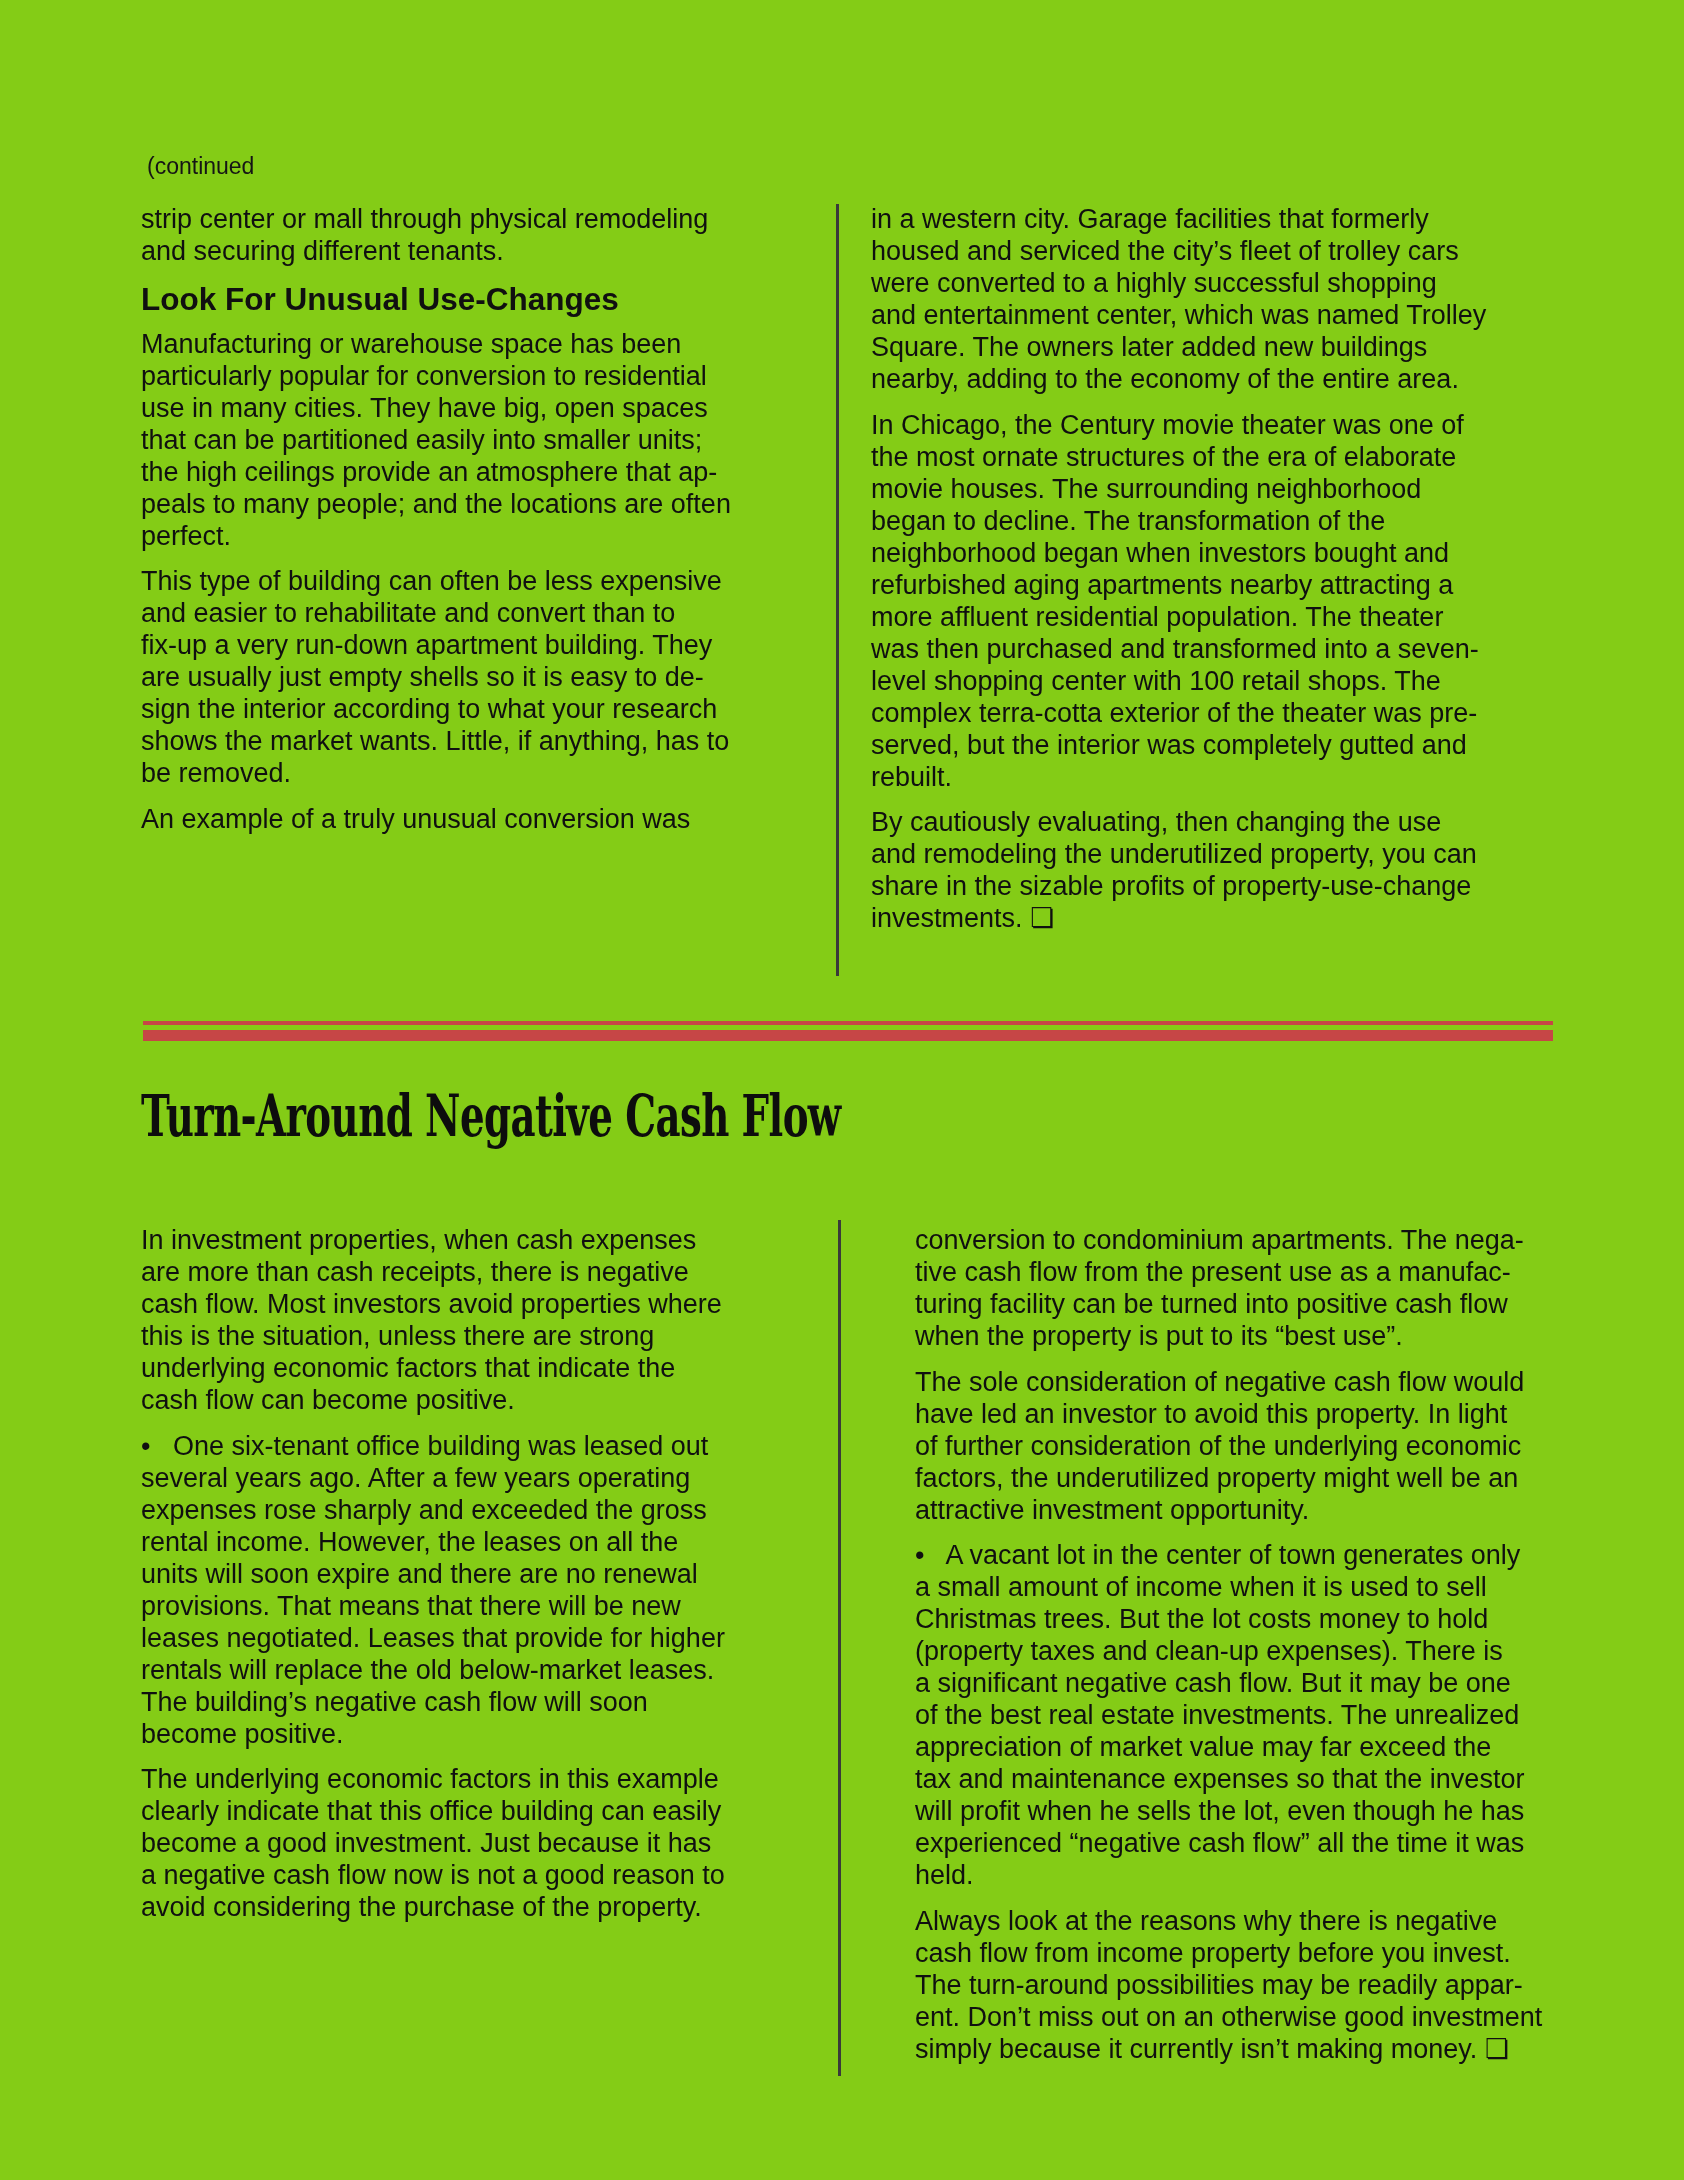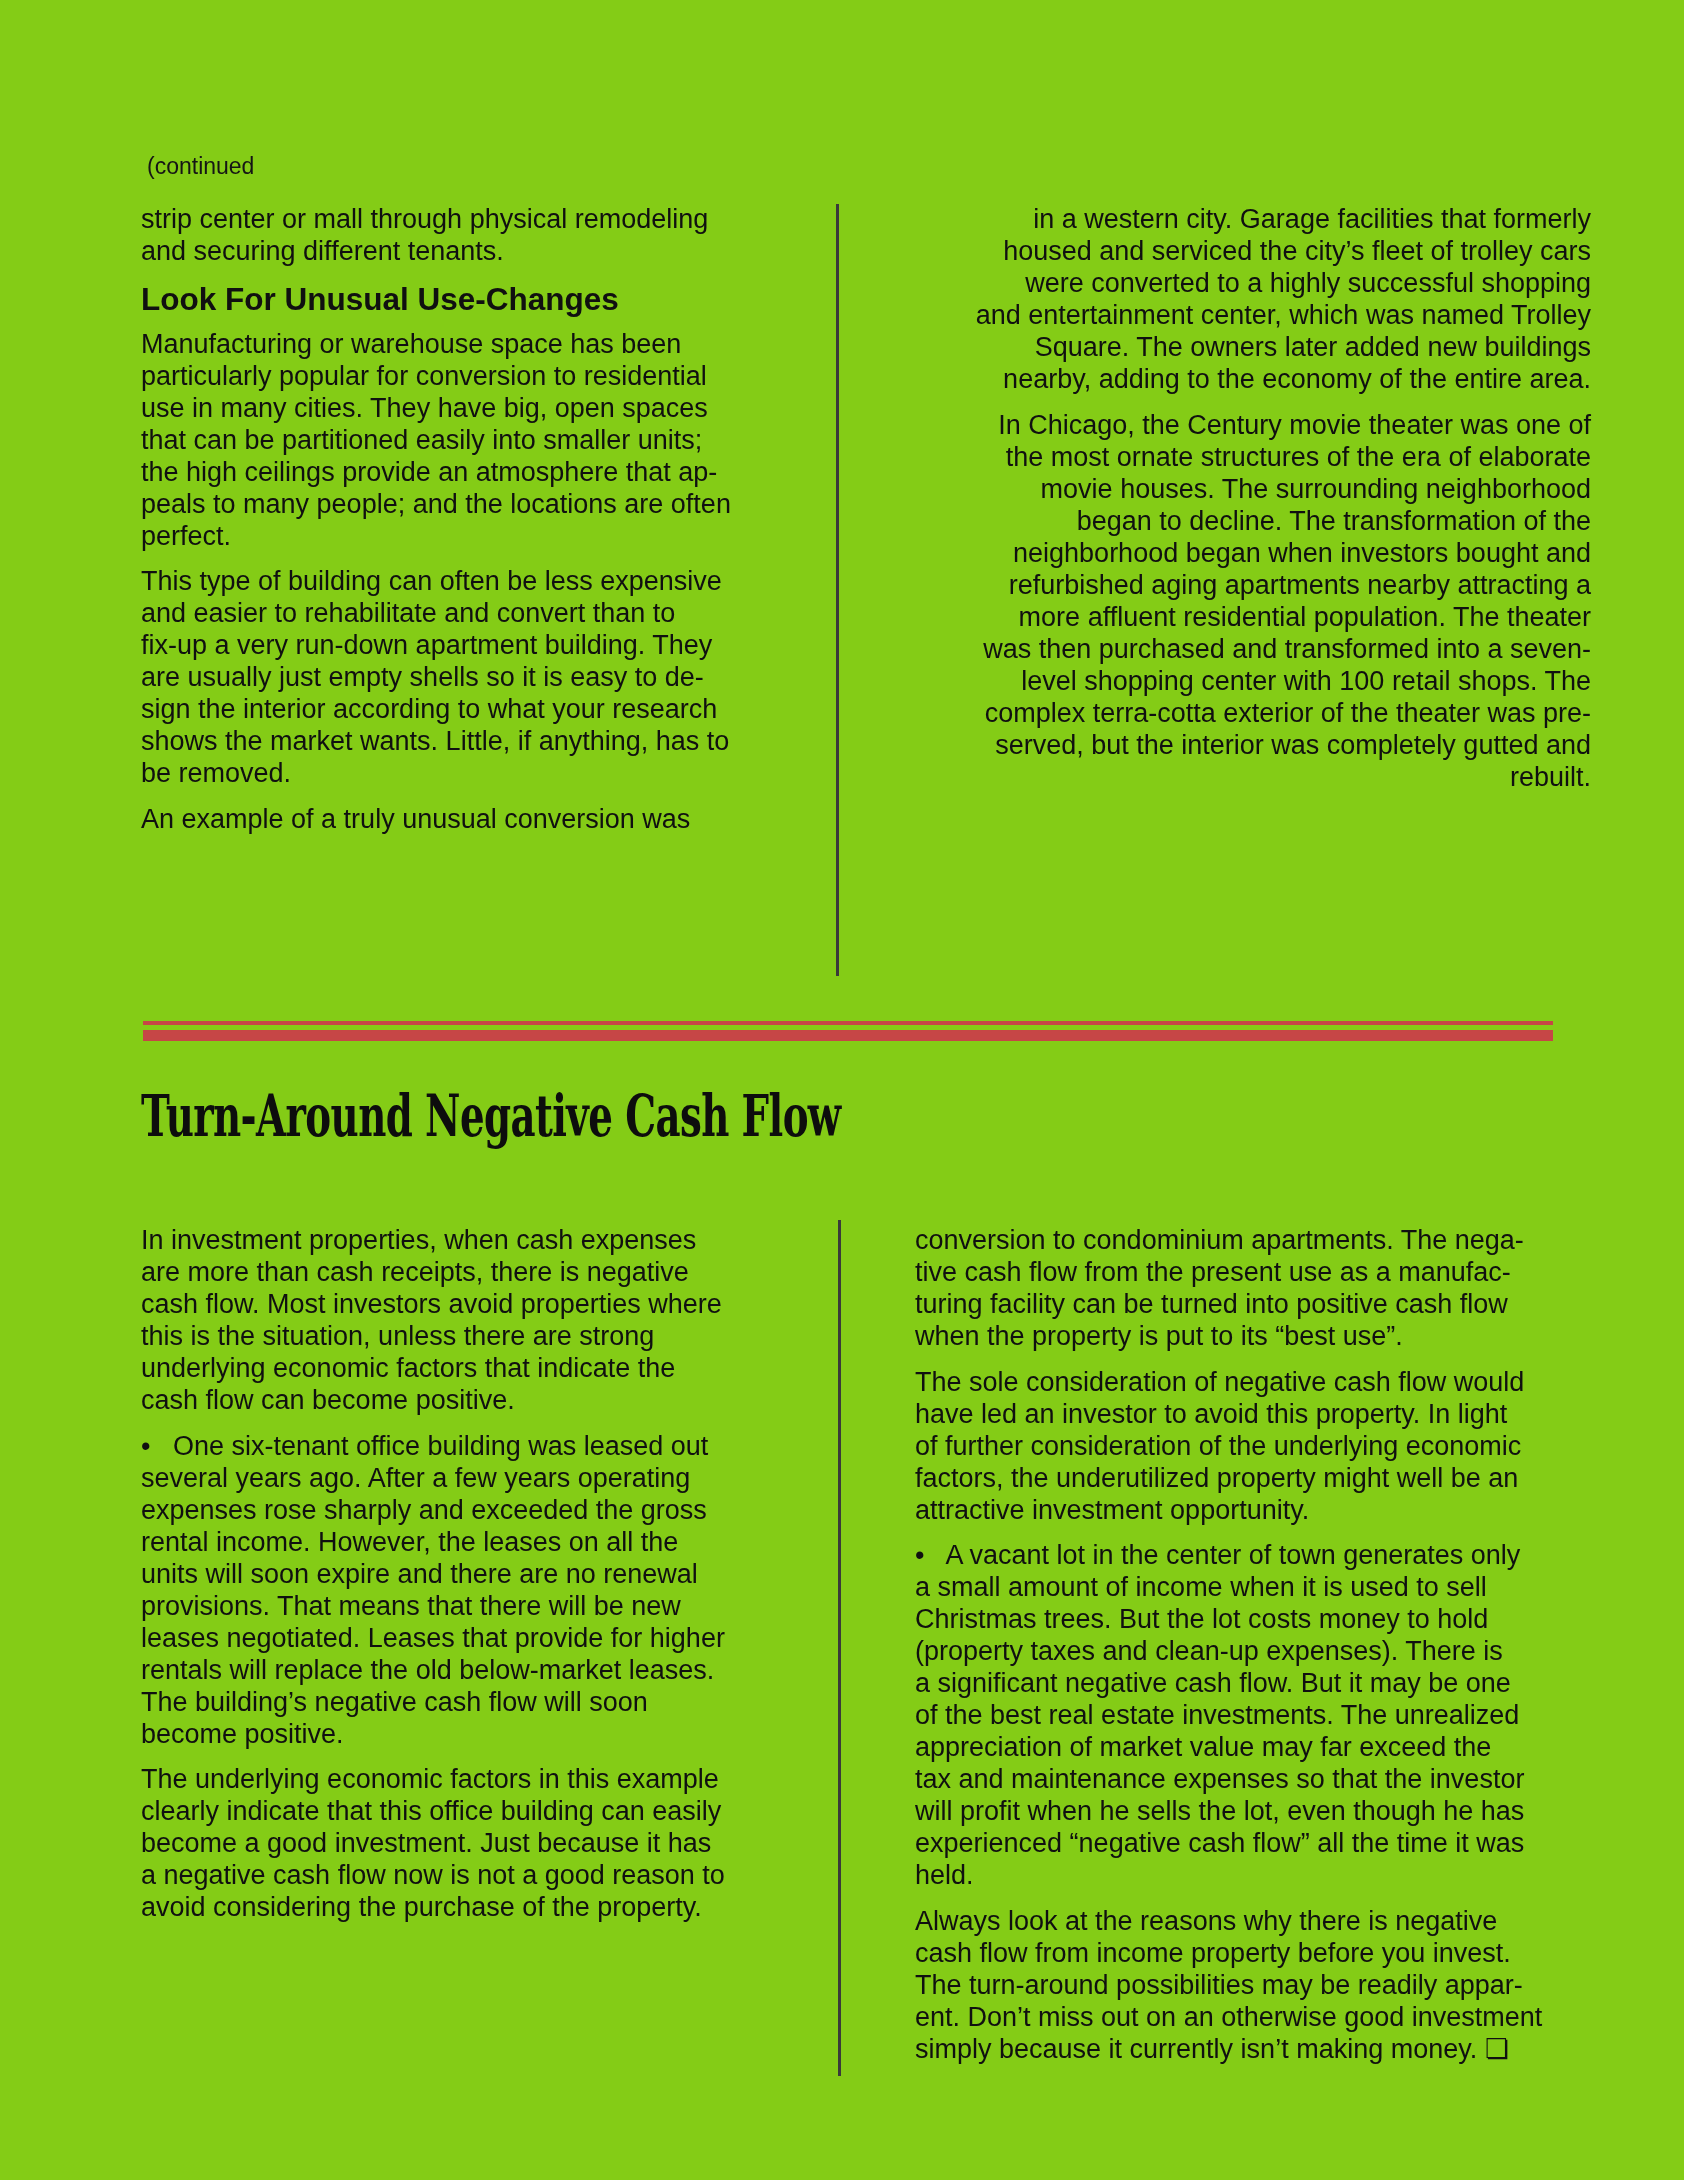--- a/index.html
+++ b/index.html
@@ -30,21 +30,21 @@
     white-space: pre;
   }
   .col .subhead {
     margin: 5.1px 0 10.2px 0;
     font-size: 31.5px;
     line-height: 37px;
     font-weight: bold;
     white-space: pre;
   }
   .top-left  { left: 141px;  top: 203px; width: 681px; }
-  .top-right { left: 871px; top: 203px; width: 720px; text-align: right; }
+  .top-right { left: 871px; top: 203px; width: 720px; }
   .bot-left  { left: 141px;  top: 1224px; width: 681px; }
   .bot-right { left: 871px; top: 1224px; width: 720px; margin-left: 44px; }
   .vdivider {
     position: absolute;
     width: 2.6px;
     background: #3a3a3a;
   }
   .vdivider.top-div { left: 836px; top: 204px; height: 772px; }
   .vdivider.bot-div { left: 838px; top: 1220px; height: 856px; }
   .rule {
@@ -112,20 +112,24 @@
 movie houses. The surrounding neighborhood
 began to decline. The transformation of the
 neighborhood began when investors bought and
 refurbished aging apartments nearby attracting a
 more affluent residential population. The theater
 was then purchased and transformed into a seven-
 level shopping center with 100 retail shops. The
 complex terra-cotta exterior of the theater was pre-
 served, but the interior was completely gutted and
 rebuilt.</p>
+        <p class="para">By cautiously evaluating, then changing the use
+and remodeling the underutilized property, you can
+share in the sizable profits of property-use-change
+investments. ❏</p>
       </div>
   </section>
 
   <div class="rule">
     <div class="rule-thin" style="background: rgb(198, 70, 70);"></div>
     <div class="rule-thick" style="background: rgb(198, 70, 70);"></div>
   </div>
 
   <h1 class="headline">Turn-Around Negative Cash Flow</h1>
 

